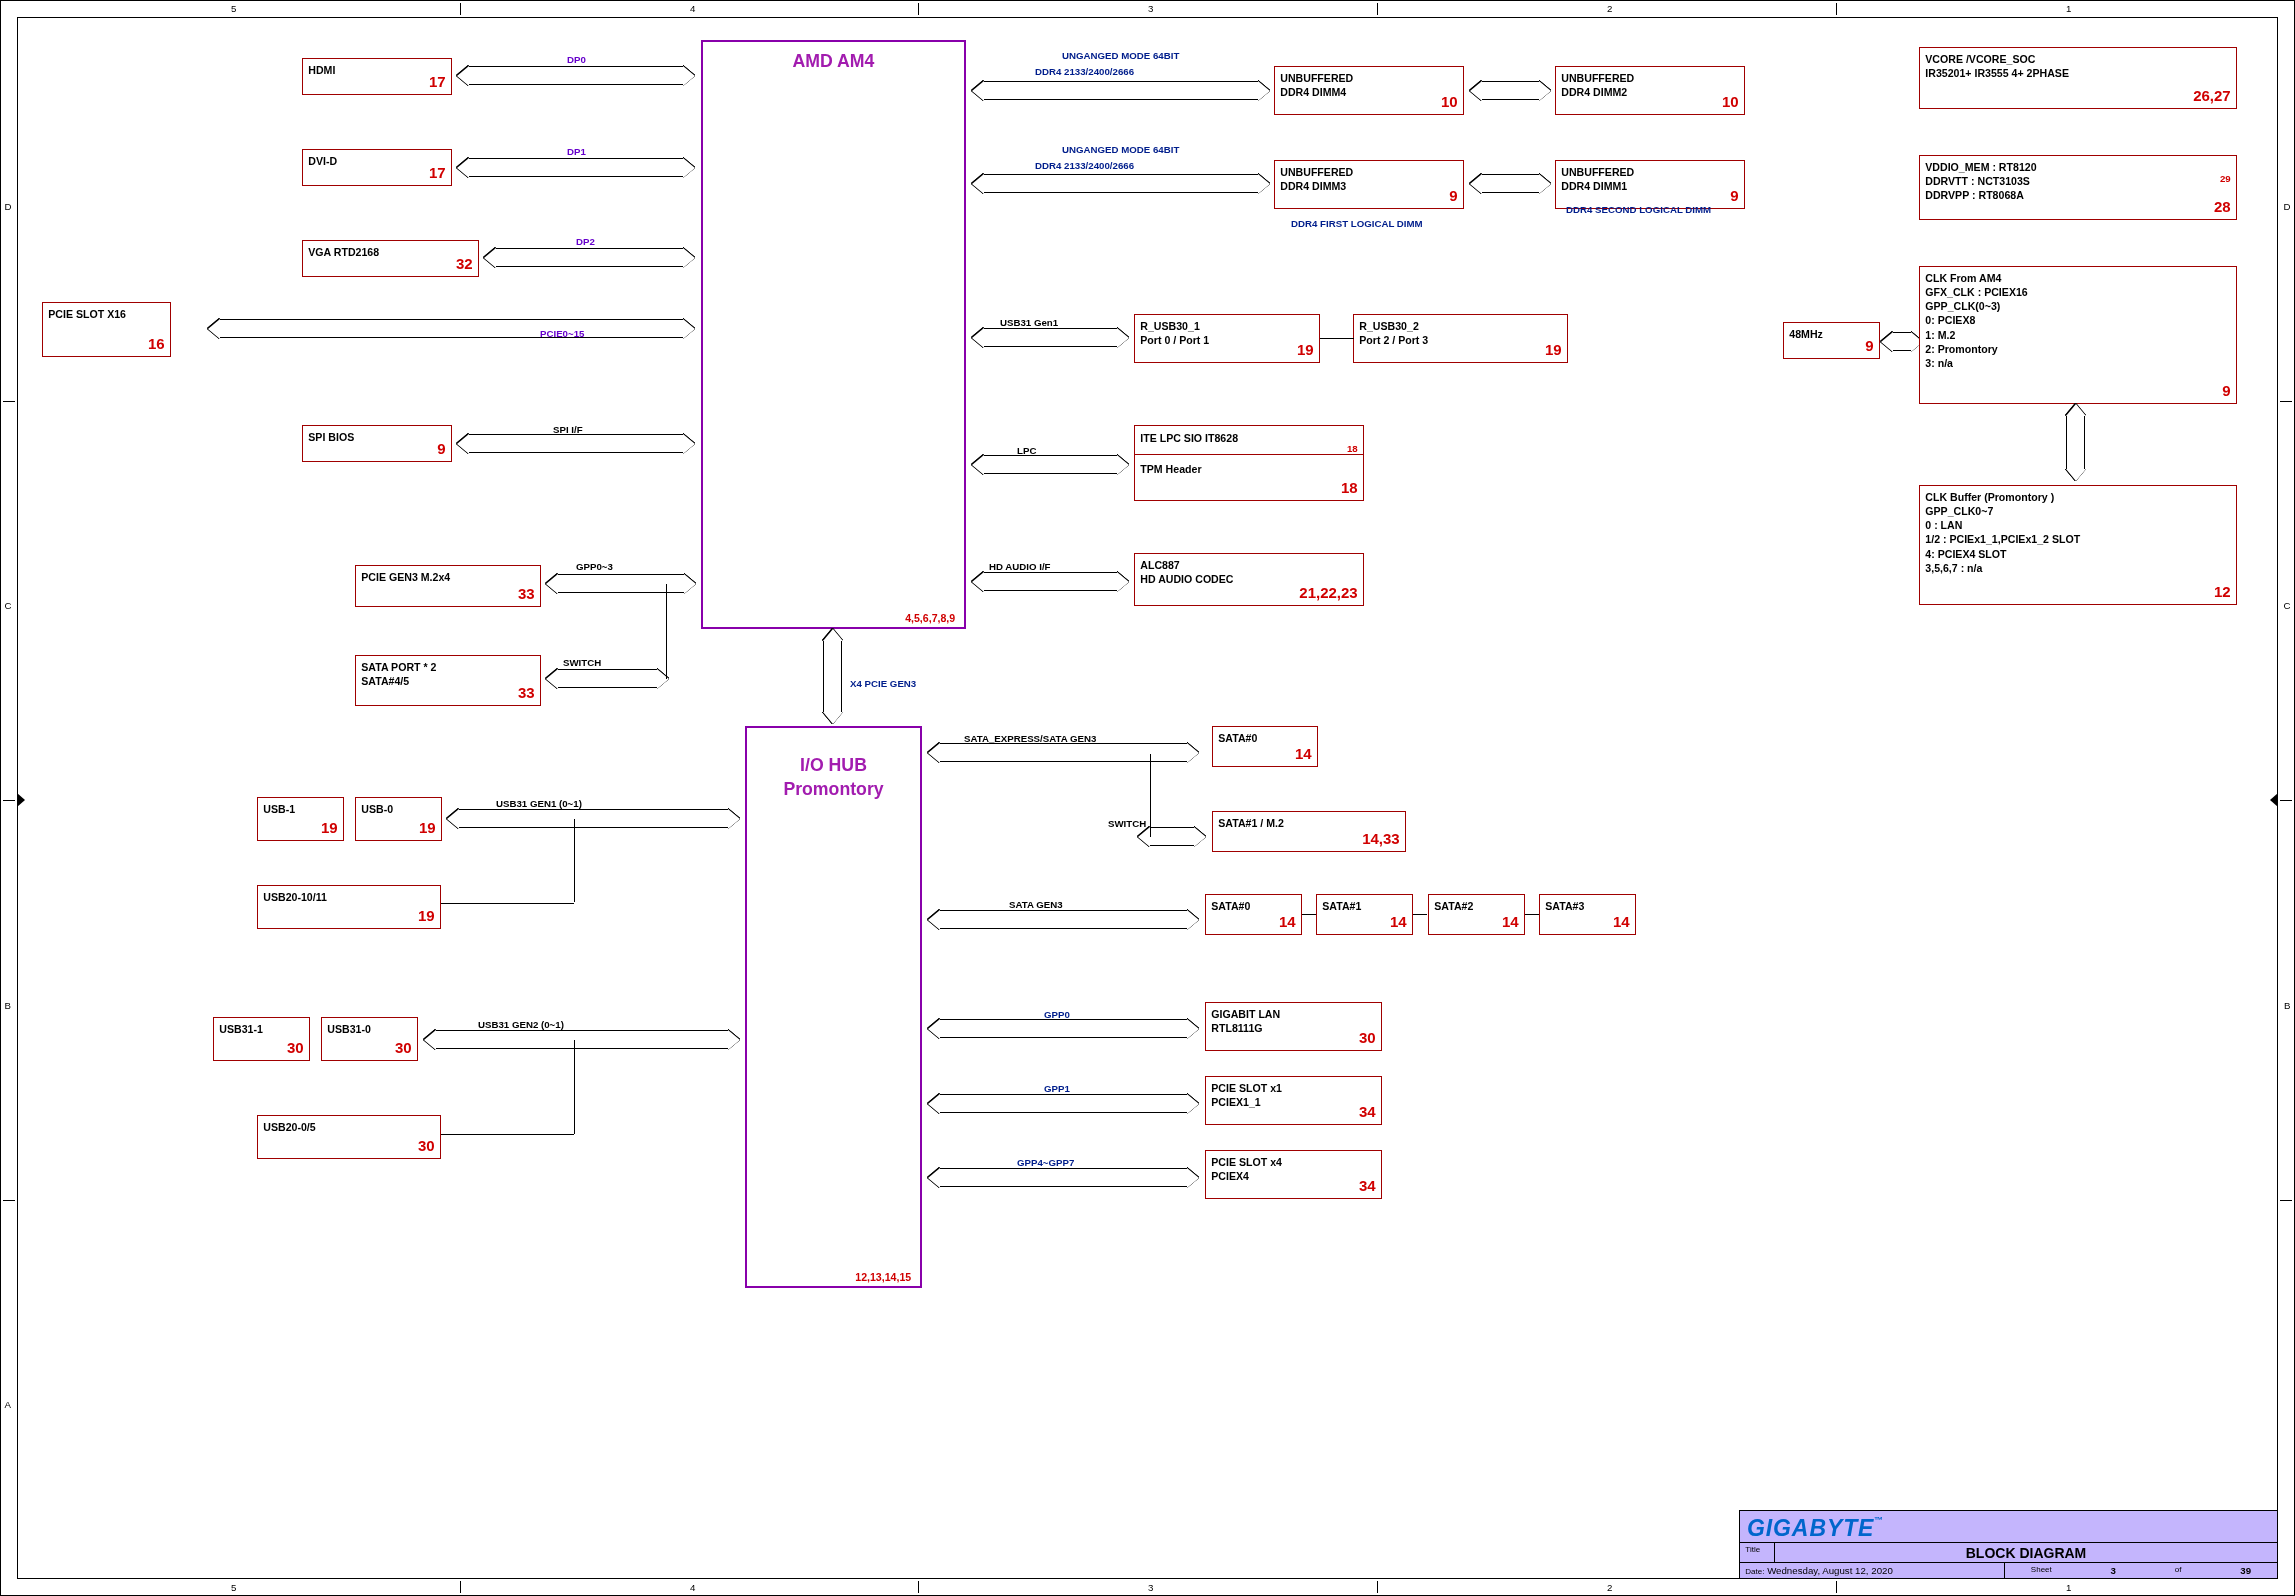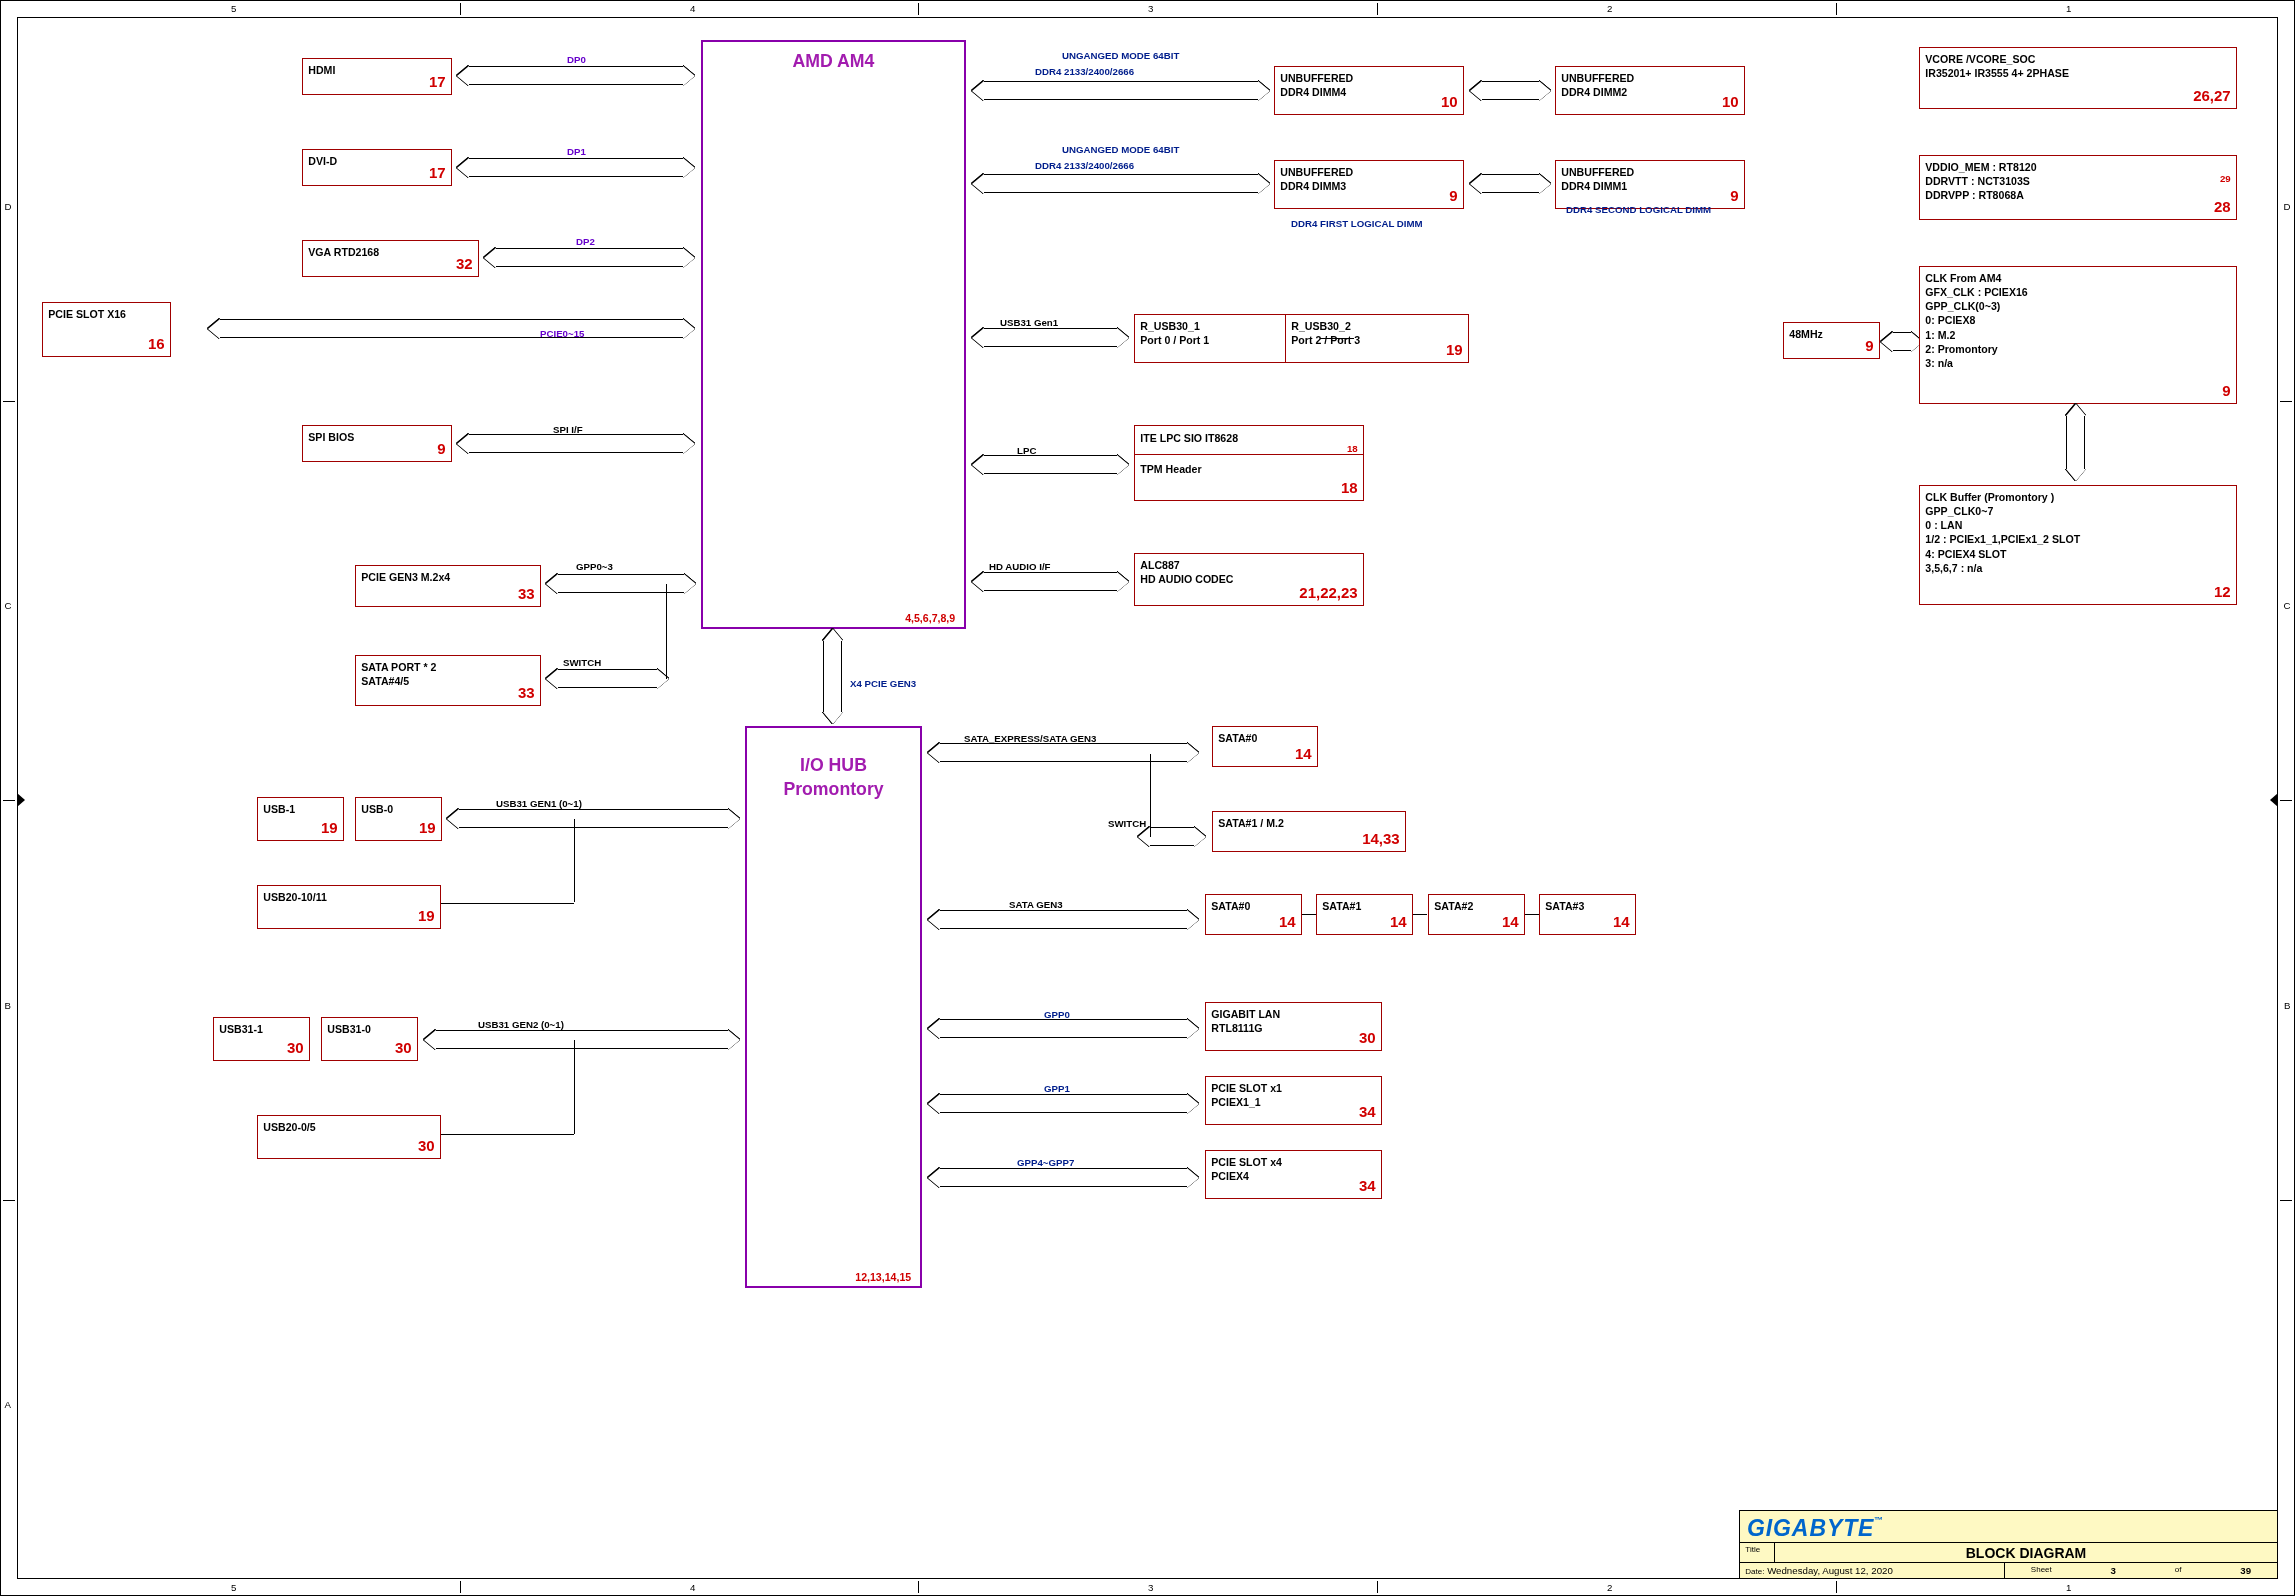--- a/index.html
+++ b/index.html
@@ -131,21 +131,21 @@
   .line-h { position:absolute; height:0.9px; background:#000; }
   .line-v { position:absolute; width:0.9px; background:#000; }
 
   
   .titleblock {
     position: absolute;
     right: 16px;
     bottom: 16px;
     width: 539px;
     border: 0.9px solid #000;
-    background: #fef9c3;
+    background: #c4b5fd;
     font-size: 9.7px;
   }
   .titleblock .logo {
     color: #0066cc;
     font-weight: bold;
     font-size: 23px;
     padding: 3.5px 7px 0 7px;
     font-style: italic;
     letter-spacing: 0.9px;
   }
@@ -307,21 +307,21 @@
   <div class="note" style="top:217px; left:1290px">DDR4 FIRST LOGICAL DIMM</div>
   <div class="note" style="top:203px; left:1565px">DDR4 SECOND LOGICAL DIMM</div>
 
   <div class="arrow-h bi-open" style="top:327px; left:983px; width:133px"></div>
   <div class="bus-label" style="top:316px; left:999px">USB31 Gen1</div>
   <div class="box" style="top:313px; left:1133px; width:186px; height:49px">
     <span>R_USB30_1</span><br>
     <span>Port 0 / Port 1</span>
     <span class="pg">19</span>
   </div>
-  <div class="box" style="top:313px; left:1284px; width:184px; height:49px">
+  <div class="box" style="top:313px; left:1352px; width:215px; height:49px">
     <span>R_USB30_2</span><br>
     <span>Port 2 / Port 3</span>
     <span class="pg">19</span>
   </div>
   <div class="line-h" style="top:337px;left:1319px;width:34px"></div>
 
   <div class="arrow-h bi-open" style="top:454px; left:983px; width:133px"></div>
   <div class="bus-label" style="top:444px; left:1016px">LPC</div>
   <div class="box" style="top:424px; left:1133px; width:230px; height:76px; padding-top:5.3px">
     <span>ITE LPC SIO IT8628</span>

